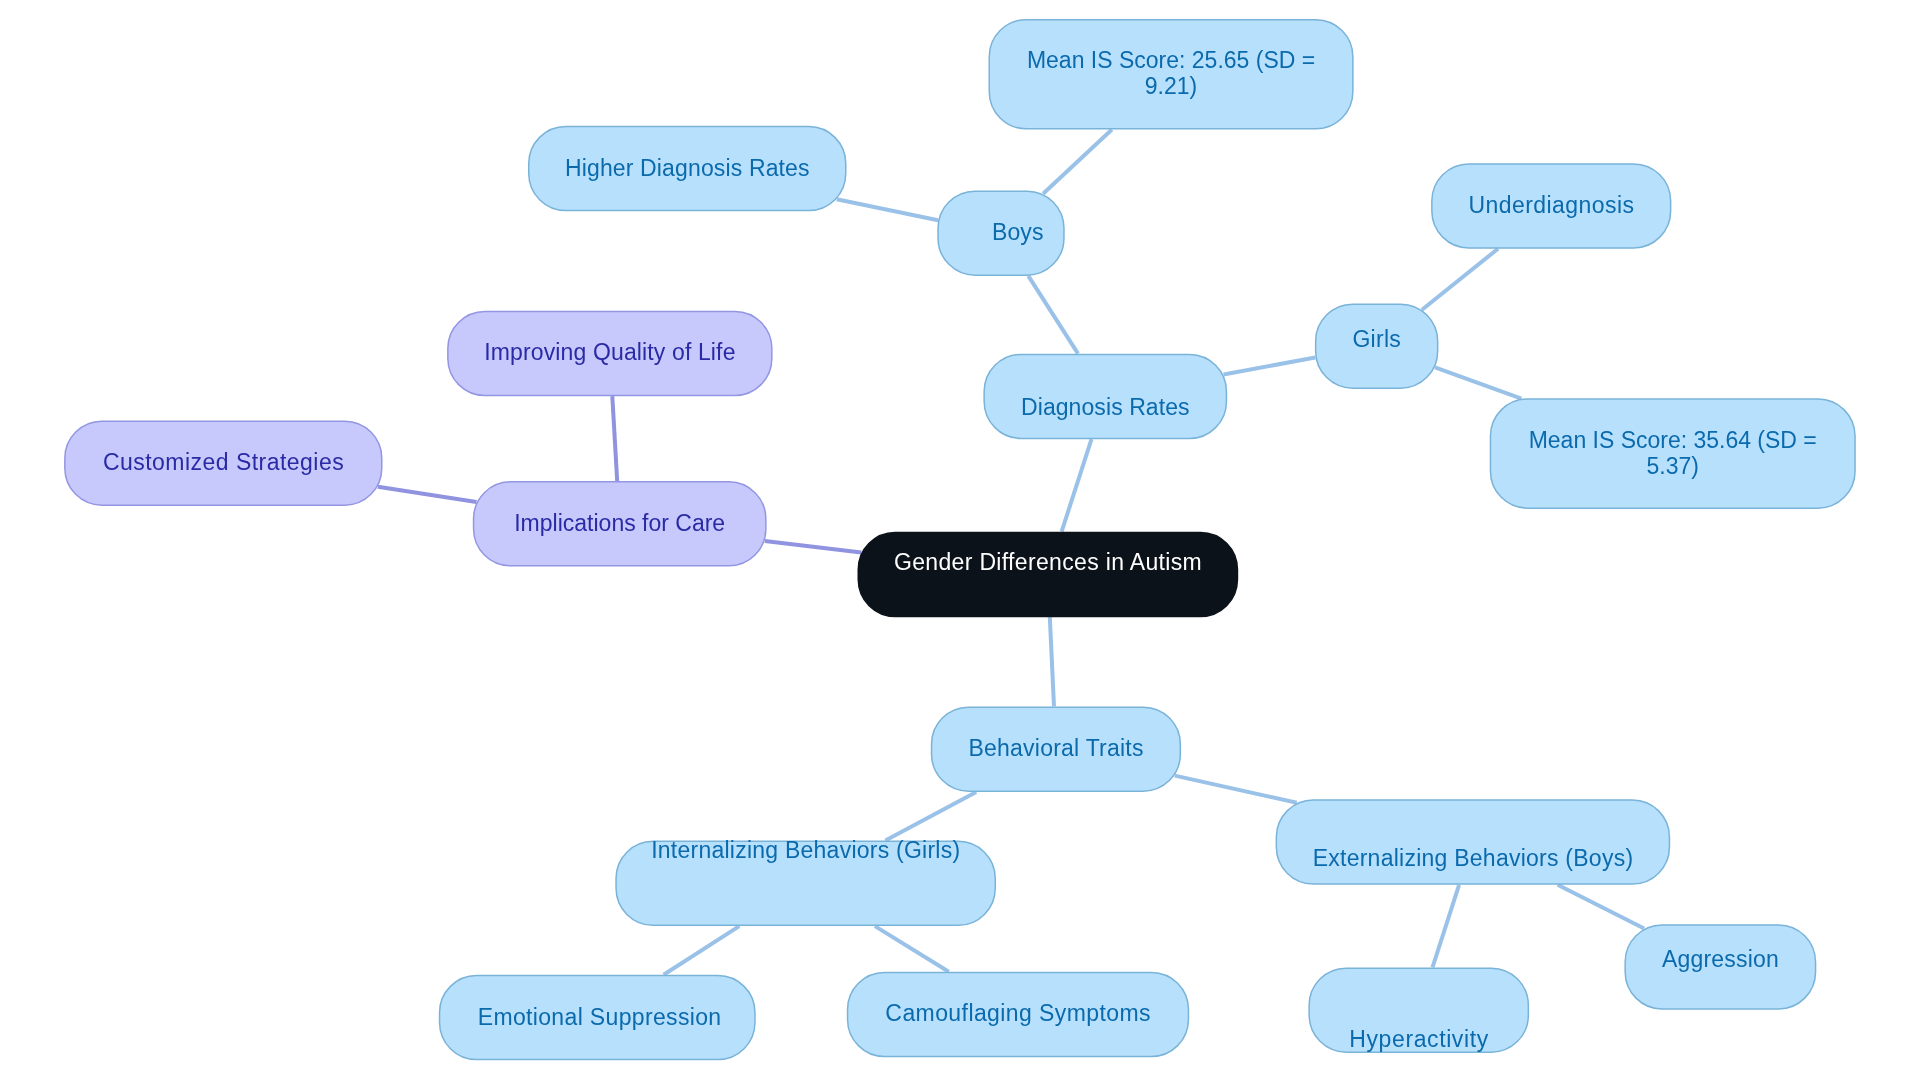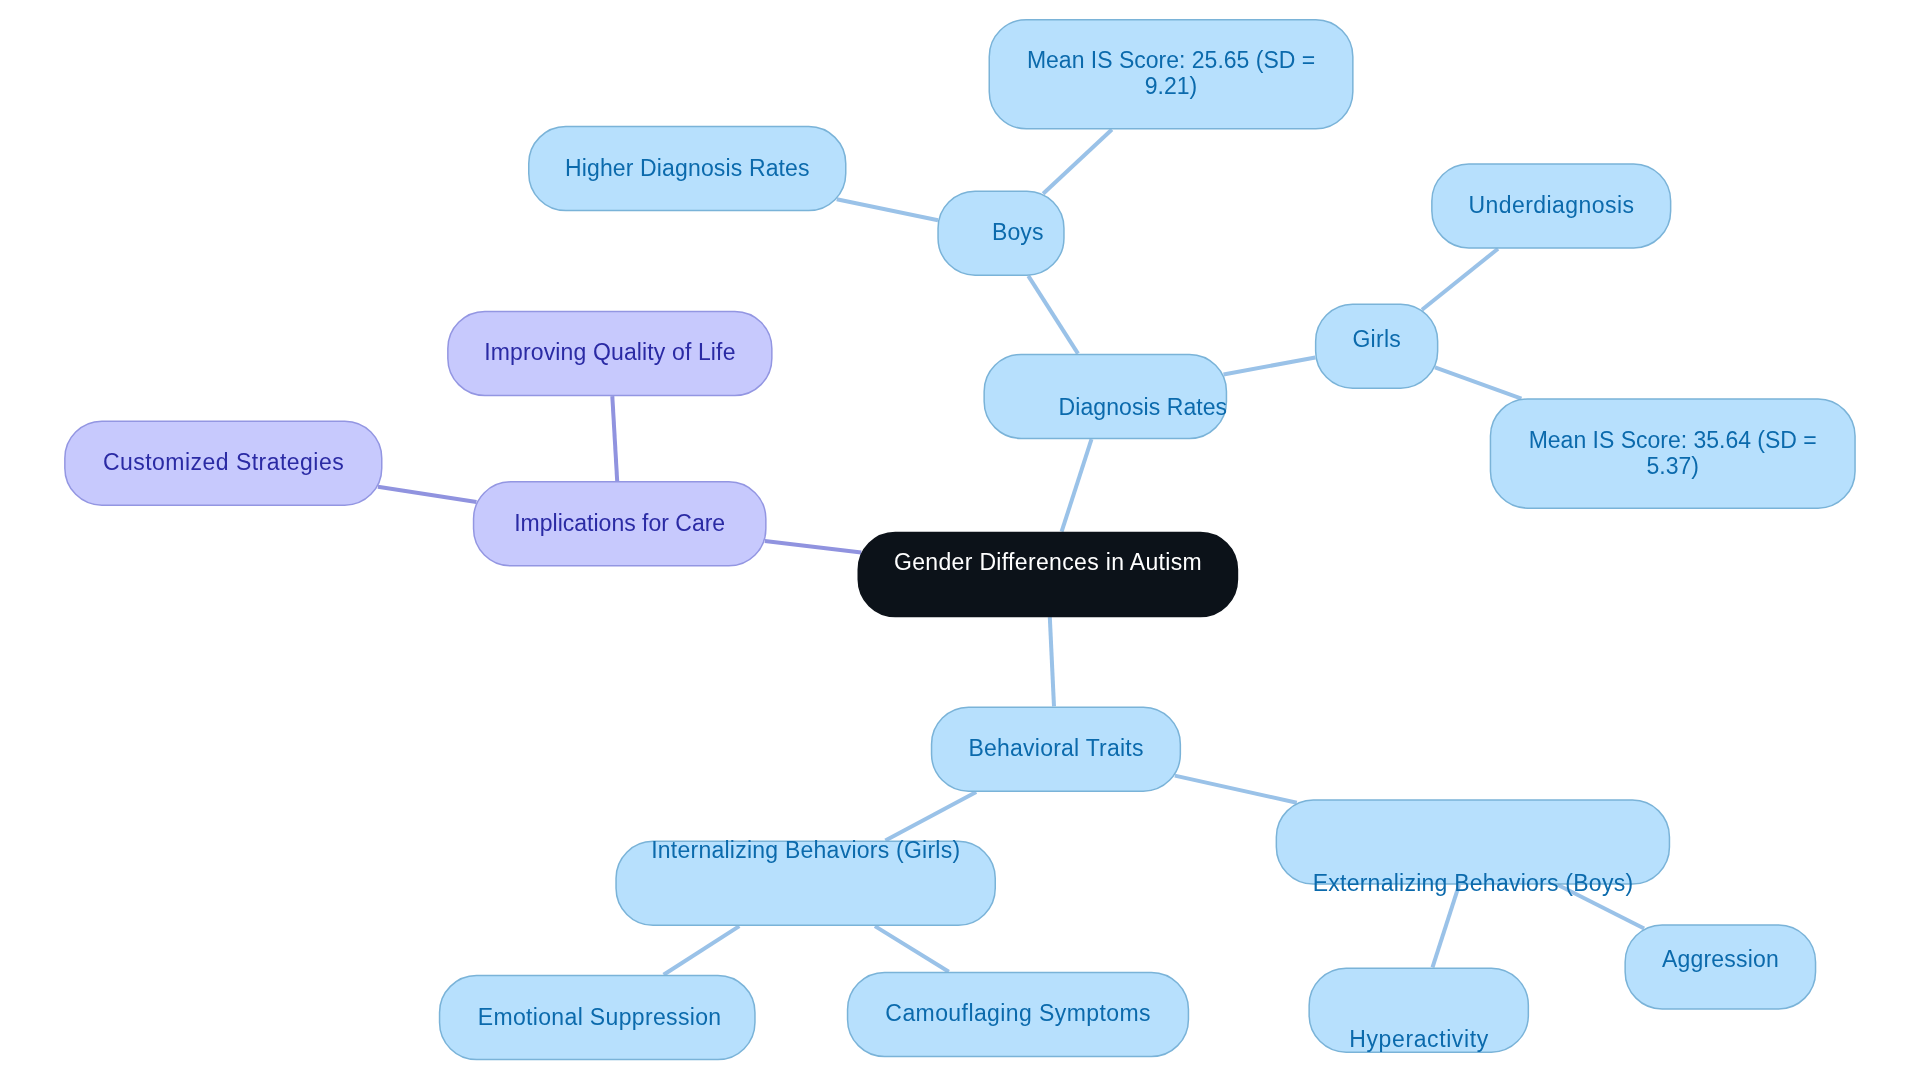--- a/index.html
+++ b/index.html
@@ -64,21 +64,21 @@
 <div class="mm-node" style="left: 988.5px; top: 18.9px; width: 365.1px; height: 110.6px;">
       <span class="mm-label t-blue" style="color: rgb(11, 106, 172);">Mean IS Score: 25.65 (SD =
 9.21)</span>
     </div>
     <div class="mm-node" style="left: 528px; top: 125.8px; width: 318.5px; height: 85.5px;">
       <span class="mm-label t-blue" style="color: rgb(11, 106, 172); letter-spacing: 0.143px; text-indent: 0.143px;">Higher Diagnosis Rates</span>
     </div>
     <div class="mm-node" style="left: 954px; top: 190.4px; width: 127.4px; height: 85.5px;">
       <span class="mm-label t-blue" style="color: rgb(11, 106, 172); letter-spacing: 0.1px; text-indent: 0.1px;">Boys</span>
     </div>
-    <div class="mm-node" style="left: 983.4px; top: 353.7px; width: 243.8px; height: 109px; justify-content: flex-end;">
+    <div class="mm-node" style="left: 983.4px; top: 353.7px; width: 243.8px; height: 109px;">
       <span class="mm-label t-blue" style="color: rgb(11, 106, 172); letter-spacing: 0.079px; text-indent: 0.079px;">Diagnosis Rates</span>
     </div>
     <div class="mm-node" style="left: 1314.9px; top: 303.4px; width: 123.5px; height: 73px;">
       <span class="mm-label t-blue" style="color: rgb(11, 106, 172); letter-spacing: 0.3px; text-indent: 0.3px;">Girls</span>
     </div>
     <div class="mm-node" style="left: 1431.1px; top: 163.2px; width: 240.3px; height: 85.5px;">
       <span class="mm-label t-blue" style="color: rgb(11, 106, 172); letter-spacing: 0.431px; text-indent: 0.431px;">Underdiagnosis</span>
     </div>
     <div class="mm-node" style="left: 1489.7px; top: 398.3px; width: 366.1px; height: 110.6px;">
       <span class="mm-label t-blue" style="color: rgb(11, 106, 172); letter-spacing: -0.008px; text-indent: -0.008px;">Mean IS Score: 35.64 (SD =
@@ -95,21 +95,21 @@
     </div>
     <div class="mm-node" style="left: 857.5px; top: 531.7px; width: 380.7px; height: 63px;">
       <span class="mm-label t-root" style="color: rgb(255, 255, 255); letter-spacing: 0.337px; text-indent: 0.337px;">Gender Differences in Autism</span>
     </div>
     <div class="mm-node" style="left: 930.8px; top: 706.4px; width: 250.3px; height: 85.5px;">
       <span class="mm-label t-blue" style="color: rgb(11, 106, 172); letter-spacing: 0.238px; text-indent: 0.238px;">Behavioral Traits</span>
     </div>
     <div class="mm-node" style="left: 615.3px; top: 808px; width: 380.7px; height: 85.5px;">
       <span class="mm-label t-blue" style="color: rgb(11, 106, 172); letter-spacing: 0.243px; text-indent: 0.243px;">Internalizing Behaviors (Girls)</span>
     </div>
-    <div class="mm-node" style="left: 1275.6px; top: 841px; width: 394.6px; height: 85.5px;">
+    <div class="mm-node" style="left: 1275.6px; top: 816px; width: 394.6px; height: 85.5px;">
       <span class="mm-label t-blue" style="color: rgb(11, 106, 172); letter-spacing: 0.248px; text-indent: 0.248px;">Externalizing Behaviors (Boys)</span>
     </div>
     <div class="mm-node" style="left: 441px; top: 974.8px; width: 316.9px; height: 85.5px;">
       <span class="mm-label t-blue" style="color: rgb(11, 106, 172); letter-spacing: 0.345px; text-indent: 0.345px;">Emotional Suppression</span>
     </div>
     <div class="mm-node" style="left: 846.8px; top: 971.7px; width: 342.4px; height: 85.5px;">
       <span class="mm-label t-blue" style="color: rgb(11, 106, 172); letter-spacing: 0.415px; text-indent: 0.415px;">Camouflaging Symptoms</span>
     </div>
     <div class="mm-node" style="left: 1308.4px; top: 967.4px; width: 220.7px; height: 85.5px; align-items: flex-end;">
       <span class="mm-label t-blue" style="color: rgb(11, 106, 172); letter-spacing: 0.6px; text-indent: 0.6px;">Hyperactivity</span>

